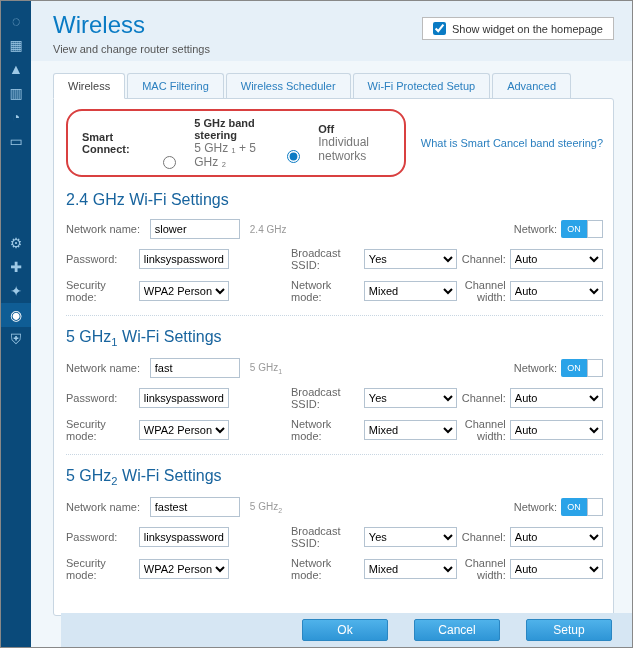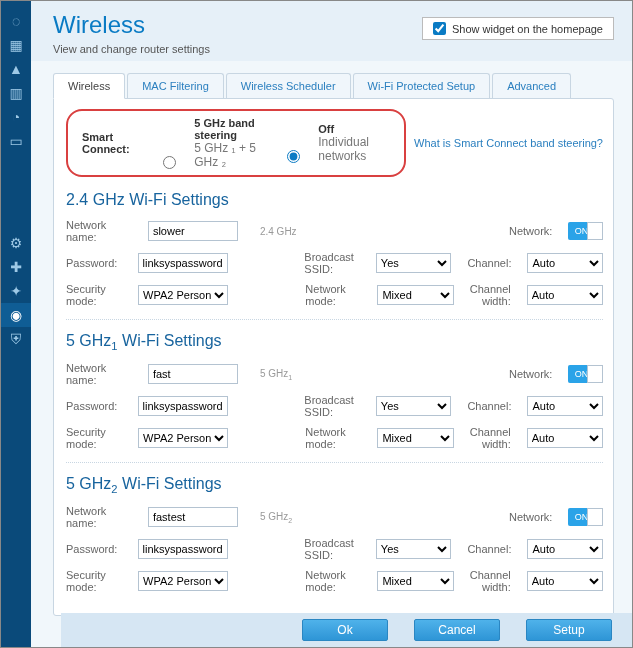--- a/index.html
+++ b/index.html
@@ -23,21 +23,21 @@
   .smart-row { border: 2px solid #d94040; border-radius: 16px; padding: 6px 14px; display: flex; align-items: center; gap: 18px; font-size: 11px; color: #444; }
   .smart-row .lbl { font-weight: bold; color: #333; }
   .radio-grp { display: flex; align-items: flex-end; gap: 18px; }
   .radio-grp input { accent-color: #0a7bc4; }
   .rtxt .t1 { font-weight: bold; font-size: 11px; color: #333; }
   .rtxt .t2 { font-size: 12px; color: #777; }
   .help-link { margin-left: auto; font-size: 11px; color: #2a7fbf; text-decoration: none; }
   .help-row { display: flex; align-items: center; }
   .section { margin-top: 14px; }
   .sec-title { font-size: 16px; color: #18649e; font-weight: 400; margin-bottom: 10px; }
-  .row { display: flex; align-items: center; font-size: 11px; color: #555; margin-bottom: 8px; gap: 16px; }
+  .row { display: flex; align-items: center; font-size: 11px; color: #555; margin-bottom: 8px; gap: 4px; }
   .col-lbl { width: 80px; text-align: left; color: #666; }
   .inp { width: 90px; height: 20px; font-size: 11px; padding: 1px 4px; border: 1px solid #b4c3d1; }
   .sel { width: 108px; height: 20px; font-size: 11px; border: 1px solid #b4c3d1; background: #fff; }
   .hint { font-size: 10px; color: #999; margin-left: 6px; width: 56px; }
   .mid-lbl { width: 80px; color: #666; text-align: left; }
   .net-lbl { margin-left: auto; color: #666; width: 52px; text-align: right; }
   .toggle { width: 42px; height: 18px; background: #d9e4ee; border-radius: 2px; position: relative; display: inline-block; }
   .toggle .on { position: absolute; left: 0; top: 0; bottom: 0; width: 26px; background: #2aa3e8; color: #fff; font-size: 9px; display: flex; align-items: center; justify-content: center; border-radius: 2px 0 0 2px; }
   .toggle .knob { position: absolute; right: 0; top: 0; width: 16px; height: 18px; background: #fff; border: 1px solid #b4c3d1; }
   hr.sep { border: none; border-top: 1px dotted #c8d6e2; margin: 12px 0; }
@@ -100,21 +100,21 @@
             </span>
           </label>
           <label class="radio-grp">
             <input type="radio" name="sc" checked="" style="">
             <span class="rtxt">
               <div class="t1">Off</div>
               <div class="t2">Individual networks</div>
             </span>
           </label>
         </div>
-        <a class="help-link" href="#">What is Smart Connect band steering?</a>
+        <a class="help-link" href="#">What is Smart Cancel band steering?</a>
       </div>
 
       <div class="section">
         <div class="sec-title">2.4 GHz Wi-Fi Settings</div>
         <div class="row">
           <span class="col-lbl">Network name:</span>
           <input class="inp" value="slower" style="">
           <span class="hint">2.4 GHz</span>
           <span class="mid-lbl"></span>
             <span style="width:108px"></span>

